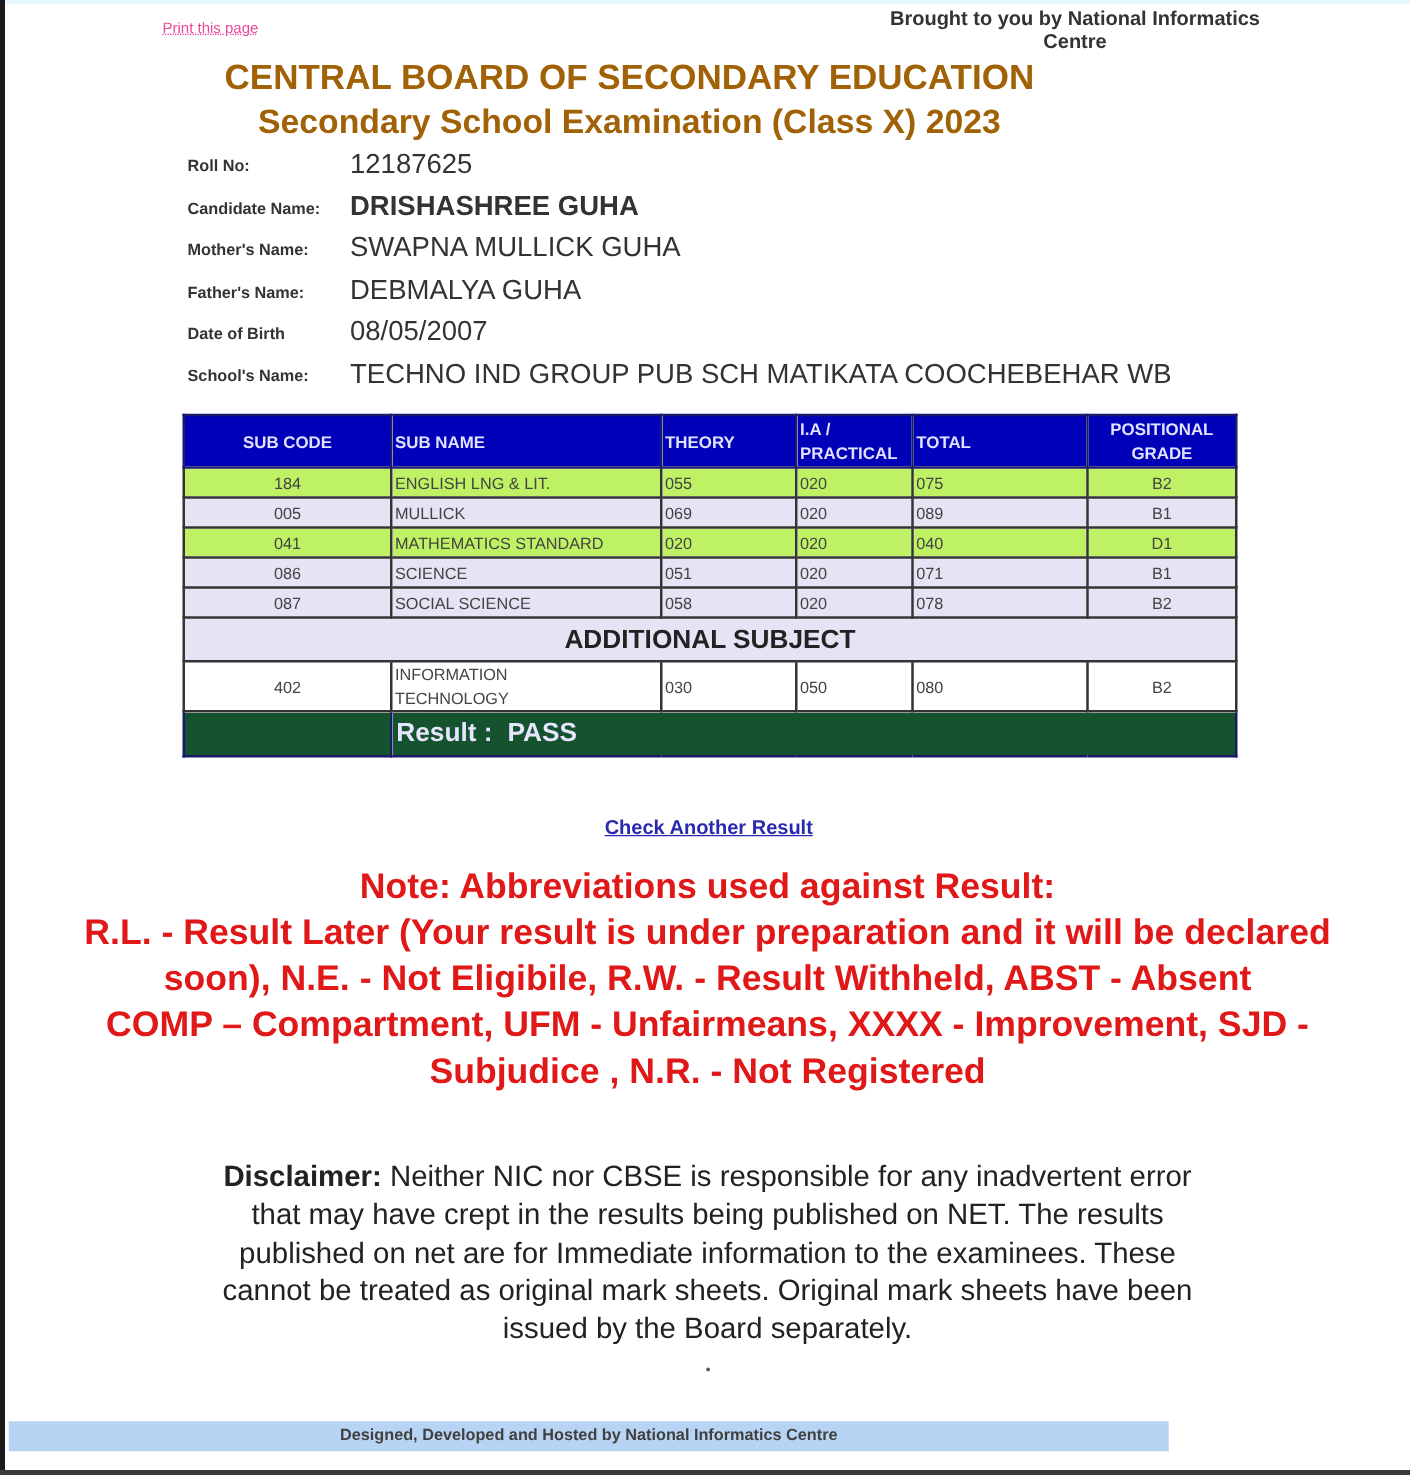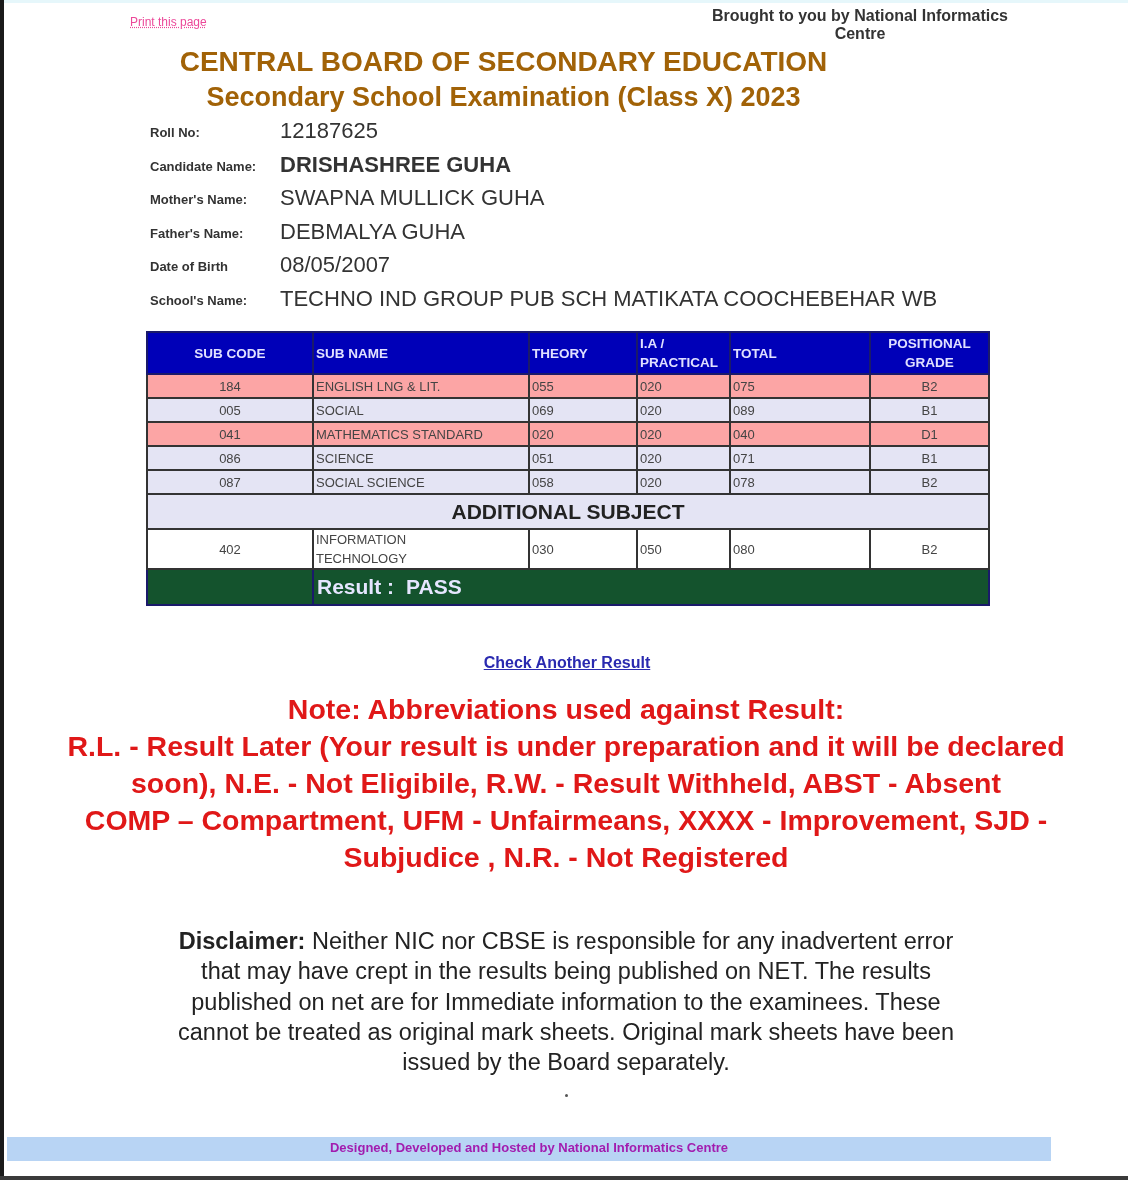--- a/index.html
+++ b/index.html
@@ -41,21 +41,21 @@
   }
   table.results td, table.results th {
     border:2px solid #333; padding:0 2px; font-size:13px; color:#444; overflow:hidden;
   }
   table.results th {
     background:#0000b8; color:#e0e0ff; font-weight:bold; font-size:13.5px; height:40px;
     text-align:left; border-color:#1a1a6a; line-height:19px;
   }
   table.results th.center { text-align:center; }
   table.results tr.r td { height:22px; }
-  table.results tr.odd td { background:#fca5a5; }
+  table.results tr.odd td { background:#bef264; }
   table.results tr.even td { background:#e4e4f4; }
   td.center { text-align:center; }
   tr.add-head td {
     background:#e4e4f4; height:33px; text-align:center; font-size:21px; font-weight:bold; color:#222;
   }
   tr.it td { background:#fff; height:37px; }
   tr.it td.name { line-height:19px; font-size:13px; }
   tr.result-row td {
     background:#14532d; height:34px; color:#e6e6ff; font-size:21px; font-weight:bold; border-color:#1a1a6a;
   }
@@ -70,22 +70,22 @@
     position:absolute; left:30px; top:691px; width:1072px; text-align:center;
     color:#e01818; font-weight:bold; font-size:28.5px; line-height:37px;
   }
   .disclaimer {
     position:absolute; left:140px; top:926px; width:852px; text-align:center;
     color:#222; font-size:23.5px; line-height:30.3px;
   }
   .disclaimer b { font-weight:bold; }
   .dot { position:absolute; left:565px; top:1094px; width:3px; height:3px; background:#555; border-radius:50%; }
   .footer {
-    position:absolute; left:7px; top:1137px; width:1044px; height:24px; background:#b8d4f4;
-    text-align:center; font-size:13px; font-weight:bold; line-height:22px; color:#a21caf;
+    position:absolute; left:7px; top:1137px; width:928px; height:24px; background:#b8d4f4;
+    text-align:center; font-size:13px; font-weight:bold; line-height:22px; color:#404040;
   }
 </style>
 </head>
 <body>
 
 <div class="top-tint"></div>
 <div class="left-edge"></div>
 <div class="bottom-edge"></div>
 
 <a class="print-link">Print this page</a>
@@ -141,21 +141,21 @@
   <tr class="r odd">
     <td class="center">184</td>
     <td>ENGLISH LNG &amp; LIT.</td>
     <td>055</td>
     <td>020</td>
     <td>075</td>
     <td class="center">B2</td>
   </tr>
   <tr class="r even">
     <td class="center">005</td>
-    <td>SOCIAL</td>
+    <td>MULLICK</td>
     <td>069</td>
     <td>020</td>
     <td>089</td>
     <td class="center">B1</td>
   </tr>
   <tr class="r odd">
     <td class="center">041</td>
     <td>MATHEMATICS STANDARD</td>
     <td>020</td>
     <td>020</td>

